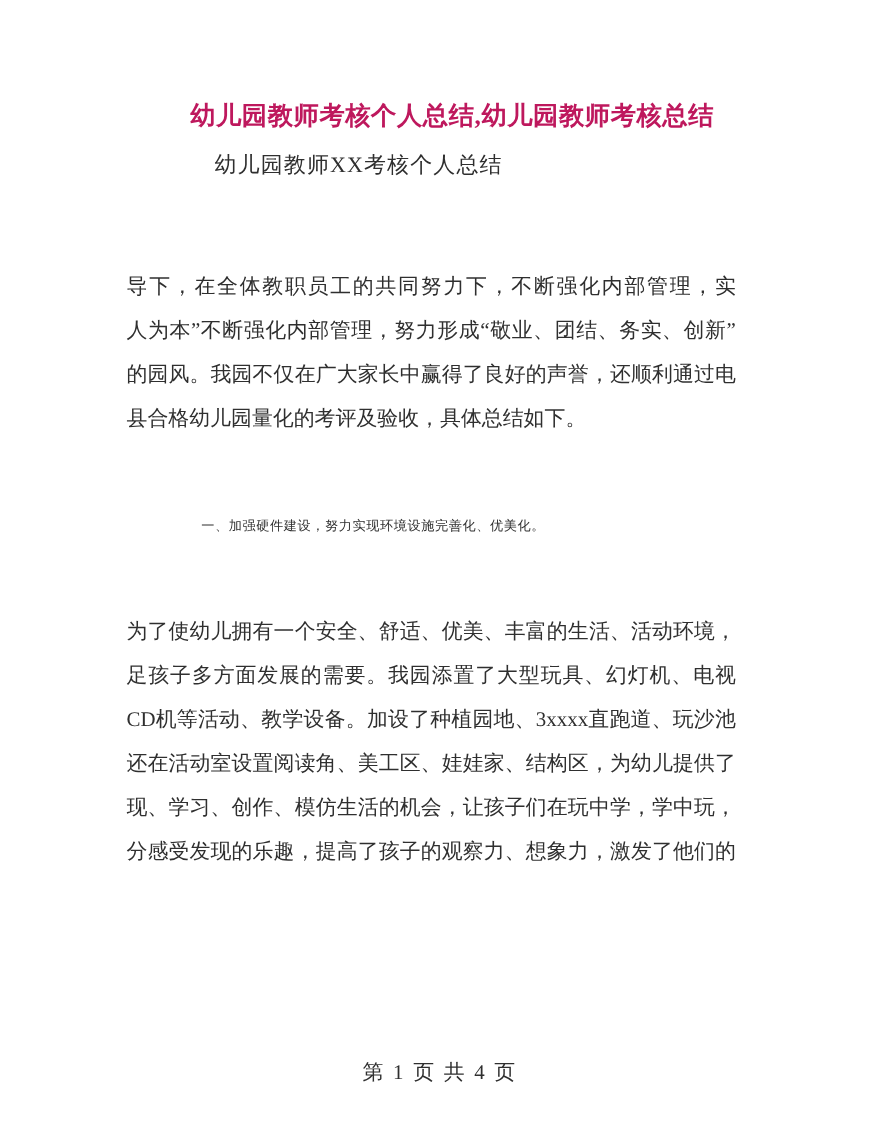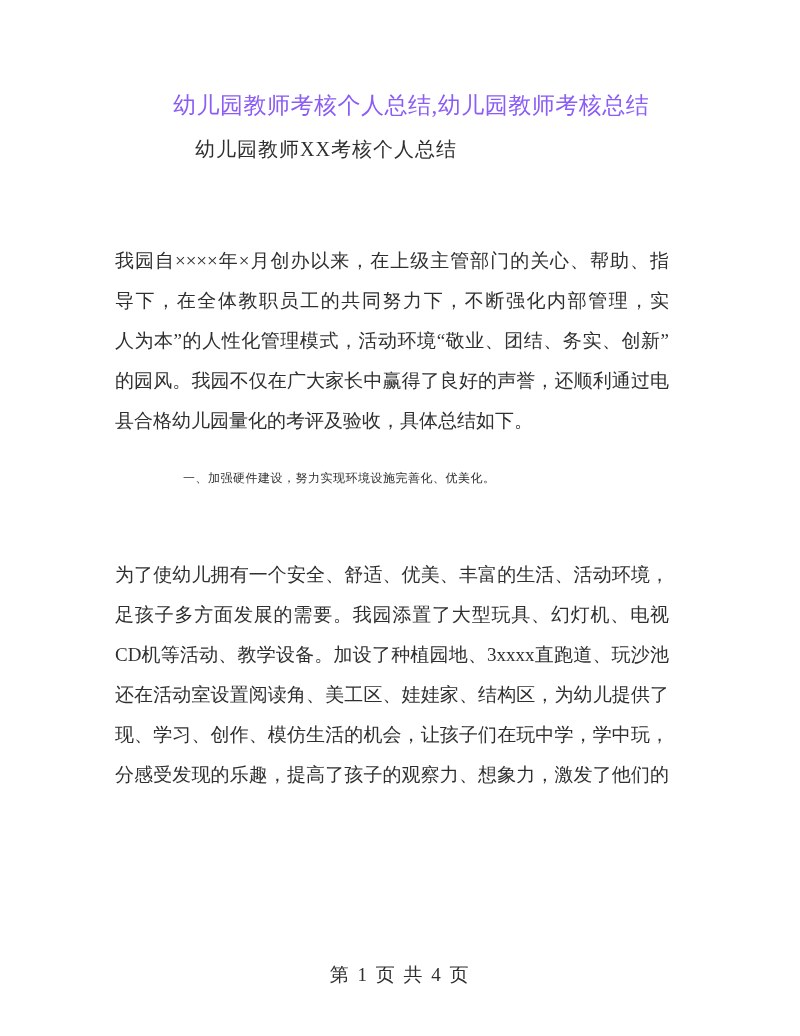--- a/index.html
+++ b/index.html
@@ -17,22 +17,22 @@
     color: #2f2f2f;
   }
   .doc-title {
     position: absolute;
     top: 90px;
     left: 0;
     width: 100%;
     text-align: center;
     text-indent: 22px;
     font-size: 23px;
-    font-weight: normal;
-    color: #8b5cf6;
+    font-weight: bold;
+    color: #be185d;
     letter-spacing: 0.5px;
     white-space: nowrap;
   }
   .doc-subtitle {
     position: absolute;
     top: 136px;
     left: 195px;
     font-size: 20px;
     letter-spacing: 1px;
     white-space: nowrap;
@@ -82,23 +82,22 @@
 </head>
 <body>
 
 <div class="doc-page">
 
   <div class="doc-title">幼儿园教师考核个人总结,幼儿园教师考核总结</div>
 
   <div class="doc-subtitle">幼儿园教师XX考核个人总结</div>
 
   <div class="doc-paragraph p1">
-    <div class="doc-line">我园自××××年×月创办以来，在上级主管部门的关心、帮助、指</div>
     <div class="doc-line">导下，在全体教职员工的共同努力下，不断强化内部管理，实施“以</div>
-    <div class="doc-line">人为本”的人性化管理模式，活动环境“敬业、团结、务实、创新”</div>
+    <div class="doc-line">人为本”不断强化内部管理，努力形成“敬业、团结、务实、创新”</div>
     <div class="doc-line">的园风。我园不仅在广大家长中赢得了良好的声誉，还顺利通过电白</div>
     <div class="doc-line last-line">县合格幼儿园量化的考评及验收，具体总结如下。</div>
   </div>
 
   <div class="doc-heading h1">一、加强硬件建设，努力实现环境设施完善化、优美化。</div>
 
   <div class="doc-paragraph p2">
     <div class="doc-line">为了使幼儿拥有一个安全、舒适、优美、丰富的生活、活动环境，满</div>
     <div class="doc-line">足孩子多方面发展的需要。我园添置了大型玩具、幻灯机、电视机、V</div>
     <div class="doc-line">CD机等活动、教学设备。加设了种植园地、3xxxx直跑道、玩沙池等，</div>

